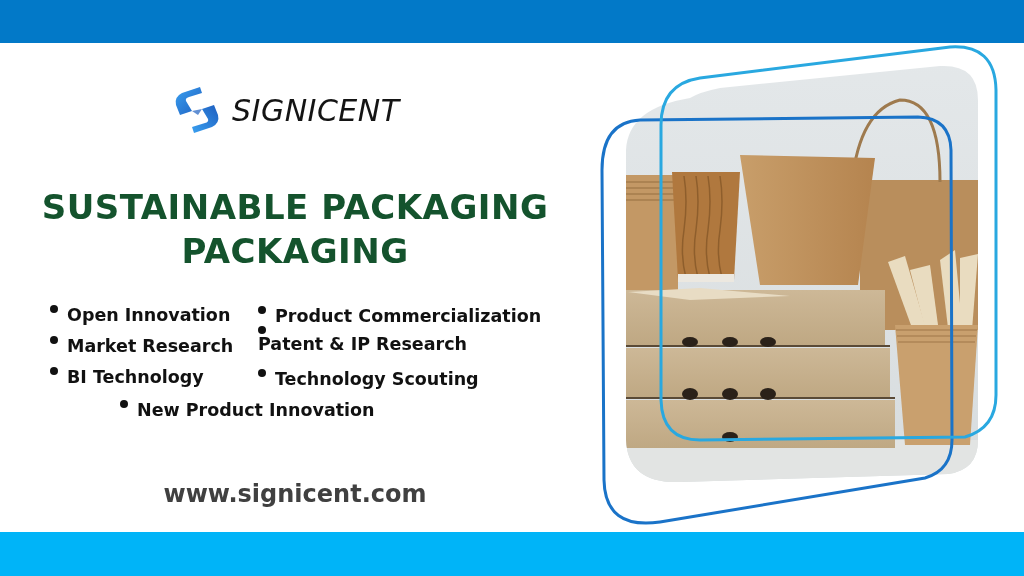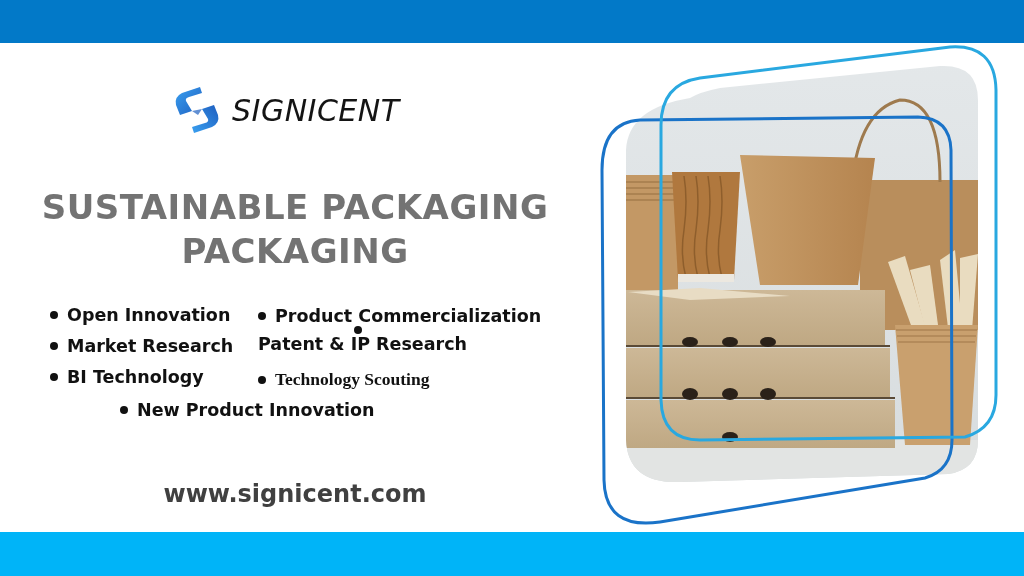--- a/index.html
+++ b/index.html
@@ -2,23 +2,23 @@
 <html><head>
 <meta charset="utf-8">
 <style>
   html, body { margin:0; padding:0; }
   body { width:1024px; height:576px; position:relative; overflow:hidden; background:#ffffff; font-family:"DejaVu Sans", sans-serif; }
   .top-bar { position:absolute; left:0; top:0; width:1024px; height:43px; background:#0279C8; }
   .bottom-bar { position:absolute; left:0; top:532px; width:1024px; height:44px; background:#00B4F8; }
   .logo { position:absolute; left:172px; top:83px; height:54px; display:flex; align-items:center;font-style:italic; }
   .logo-mark { width:50px; height:50px; margin-right:10px; }
   .logo-text { font-family:"DejaVu Sans", sans-serif; font-size:30px; color:#141414; letter-spacing:0.5px; }
-  .title { position:absolute; left:0; top:185px; width:590px; text-align:center; color:#737373; font-family:"DejaVu Sans", sans-serif; font-weight:bold; font-size:34px; line-height:44px; letter-spacing:0.5px; }
+  .title { position:absolute; left:0; top:185px; width:590px; text-align:center; color:#14532d; font-family:"DejaVu Sans", sans-serif; font-weight:bold; font-size:34px; line-height:44px; letter-spacing:0.5px; }
   .bullets { position:absolute; left:0; top:0; }
-  .bullet { position:absolute; display:flex; align-items:center; font-family:"DejaVu Sans", sans-serif; font-weight:bold; font-size:17.5px; color:#111111; white-space:nowrap; }
+  .bullet { position:absolute; display:flex; align-items:flex-start; font-family:"DejaVu Sans", sans-serif; font-weight:bold; font-size:17.5px; color:#111111; white-space:nowrap; }
   .dot { width:8px; height:8px; border-radius:50%; background:#111; margin-right:9px; flex-shrink:0; }
   .website { position:absolute; left:0; top:480px; width:590px; text-align:center; color:#404040; font-family:"DejaVu Sans", sans-serif; font-weight:bold; font-size:24px; }
   .visual { position:absolute; left:590px; top:40px; width:434px; height:492px; }
 </style>
 </head>
 <body>
 
 <div class="top-bar"></div>
 
 <div class="logo">
@@ -59,21 +59,21 @@
     <span>Market Research</span>
   </div>
   <div class="bullet" style="left:258px; top:326px;flex-direction:column;">
     <span class="dot"></span>
     <span>Patent &amp; IP Research</span>
   </div>
   <div class="bullet" style="left:50px; top:367px;">
     <span class="dot"></span>
     <span>BI Technology</span>
   </div>
-  <div class="bullet" style="left:258px; top:369px;font-family:Liberation Serif, serif;">
+  <div class="bullet" style="left:258px; top:369px;">
     <span class="dot"></span>
     <span>Technology Scouting</span>
   </div>
   <div class="bullet" style="left:120px; top:400px;">
     <span class="dot"></span>
     <span>New Product Innovation</span>
   </div>
 </div>
 
 <div class="website">www.signicent.com</div>

